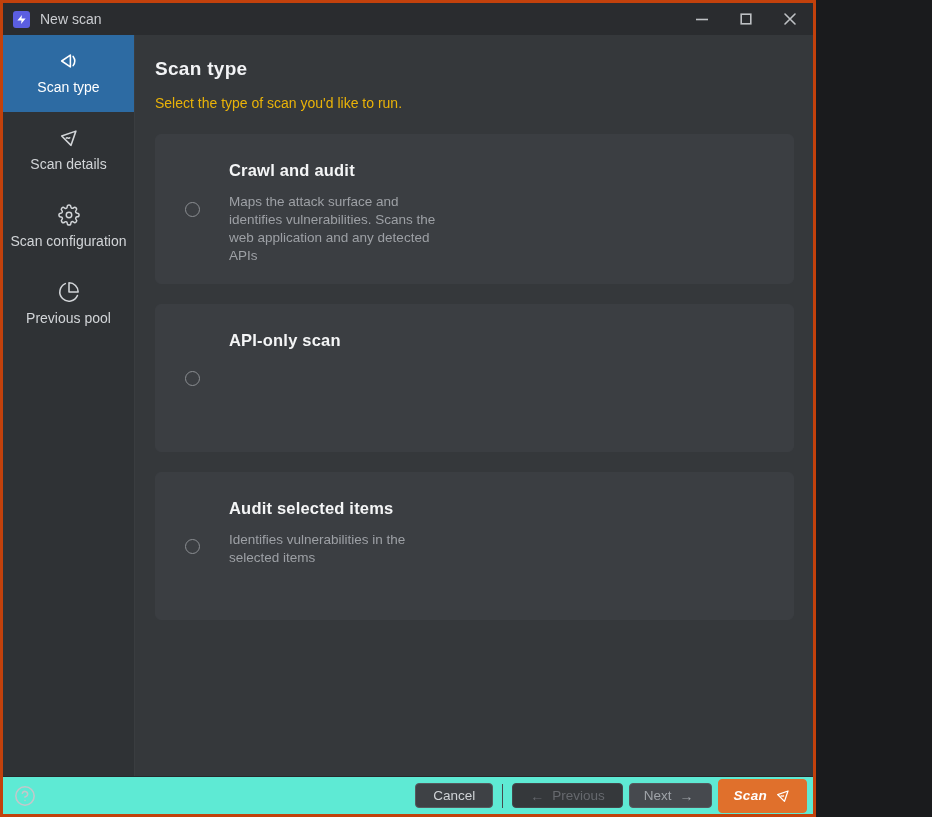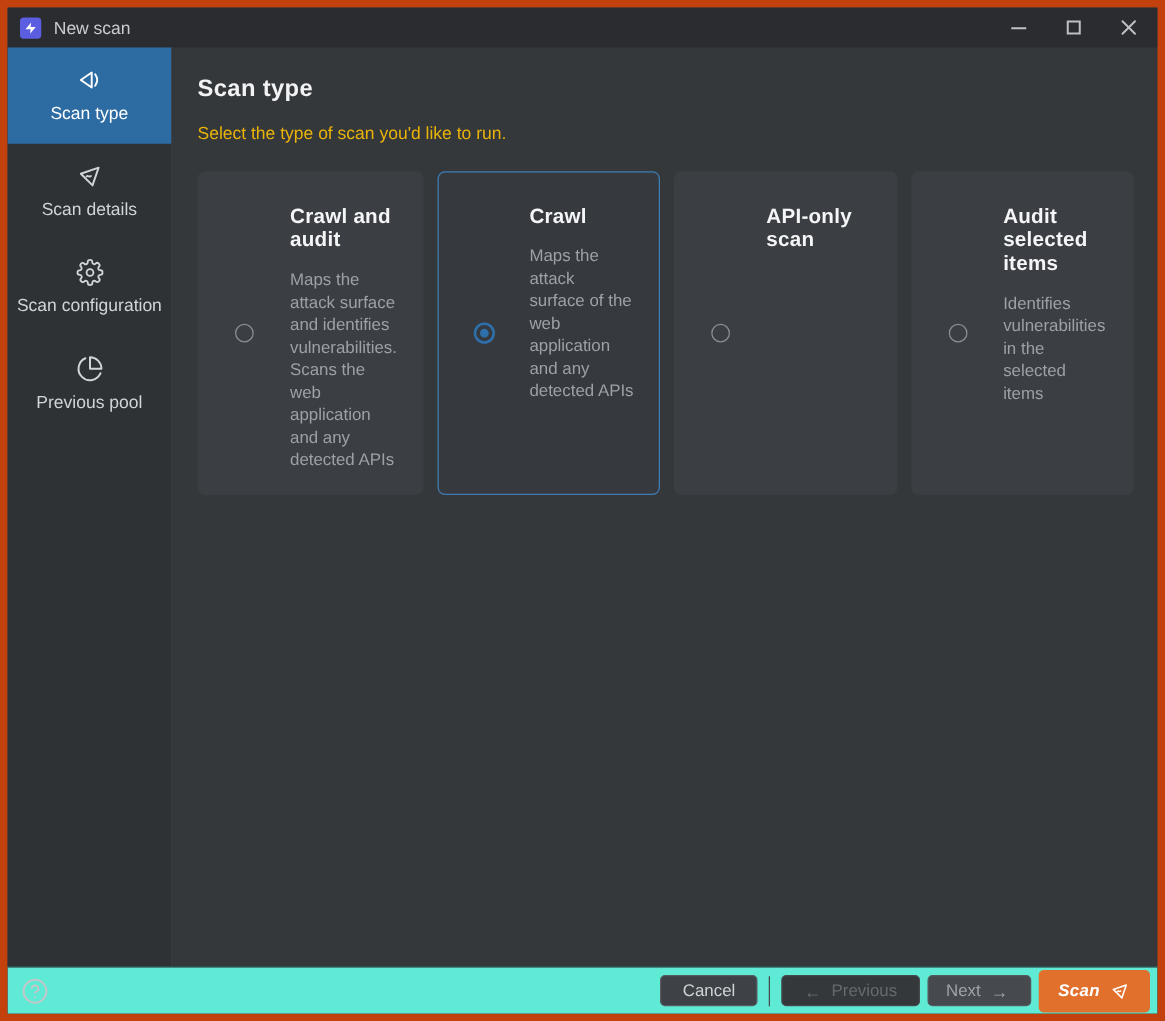--- a/index.html
+++ b/index.html
@@ -1,20 +1,20 @@
 <!DOCTYPE html>
 <html style="--accent-blue: #2d6ba3; --accent-blue-bright: #2e70ab; --card-selected-border: #3e7cb5; --accent-orange: #e0702c; --app-purple: #5b5ee1; --main-bg: #35383b;"><head>
 <meta charset="utf-8">
 <style>
   * { box-sizing: border-box; margin: 0; padding: 0; }
   html,body { width: 932px; height: 817px; background:#1a1b1d; }
   body { font-family:"Liberation Sans", sans-serif; }
 
-  .window { width:932px; height:817px; display:flex; flex-direction:column;
-            background:var(--main-bg,#35383b); border:6px solid #c2410c; overflow:hidden; }
+  .window { width:816px; height:817px; display:flex; flex-direction:column;
+            background:var(--main-bg,#35383b); border:3px solid #c2410c; overflow:hidden; }
 
   
   .titlebar { flex:0 0 32px; background:#2a2c2f; display:flex; align-items:center;
               padding:0 10px; gap:10px; }
   .app-icon { width:17px; height:17px; border-radius:3px; background:var(--app-purple,#5b5ee1);
               display:flex; align-items:center; justify-content:center; flex:0 0 17px; }
   .app-icon svg { width:11px; height:11px; }
   .win-title { color:#caccd0; font-size:14px; }
   .win-controls { margin-left:auto; display:flex; gap:18px; }
   .win-btn { width:26px; height:26px; background:transparent; border:none; color:#bec1c4;
@@ -30,21 +30,21 @@
               gap:7px; padding:15px 6px; color:#d2d5d8; font-size:14px; line-height:1.28;
               cursor:pointer; }
   .nav-item svg { width:22px; height:22px; stroke:currentColor; }
   .nav-item.selected { background:var(--accent-blue,#2d6ba3); color:#ffffff; }
 
   
   .main { flex:1; padding:14px 19px 0 20px; overflow:hidden; }
   .page-title { font-size:19px; font-weight:bold; color:#f2f3f5; letter-spacing:.3px; margin-top:9px; }
   .page-subtitle { font-size:14px; color:#eab308; margin-top:15px; }
 
-  .cards { margin-top:23px; display:grid; grid-template-columns:1fr 1fr 1fr 1fr; gap:8px 11px; }
+  .cards { margin-top:23px; display:grid; grid-template-columns:1fr; gap:20px 11px; }
   .card { background:#3b3e42; border:1px solid #3b3e42; border-radius:6px; min-height:148px;
           display:flex; cursor:pointer; }
   .card.selected { background:#36393e; border-color:var(--card-selected-border,#3e7cb5); }
   .radio-col { flex:0 0 73px; display:flex; align-items:center; justify-content:center; }
   .radio { width:15px; height:15px; border:1.5px solid #8b8e92; border-radius:50%;
            display:flex; align-items:center; justify-content:center; }
   .card.selected .radio { width:17px; height:17px; border:2.5px solid var(--accent-blue-bright,#2e70ab); }
   .card.selected .radio::after { content:''; width:7px; height:7px; border-radius:50%;
            background:var(--accent-blue-bright,#2e70ab); }
   .card-text { flex:1; padding:26px 20px 18px 0; }
@@ -150,29 +150,20 @@
         <div class="card">
           <div class="radio-col">
             <span class="radio"></span>
           </div>
           <div class="card-text">
             <div class="card-title">Crawl and audit</div>
             <div class="card-desc w-narrow">Maps the attack surface and identifies vulnerabilities. Scans the web application and any detected APIs</div>
           </div>
         </div>
 
-        <div class="card selected">
-          <div class="radio-col">
-            <span class="radio"></span>
-          </div>
-          <div class="card-text">
-            <div class="card-title">Crawl</div>
-            <div class="card-desc w-mid">Maps the attack surface of the web application and any detected APIs</div>
-          </div>
-        </div>
 
         <div class="card">
           <div class="radio-col">
             <span class="radio"></span>
           </div>
           <div class="card-text">
             <div class="card-title">API-only scan</div>
           </div>
         </div>
 

